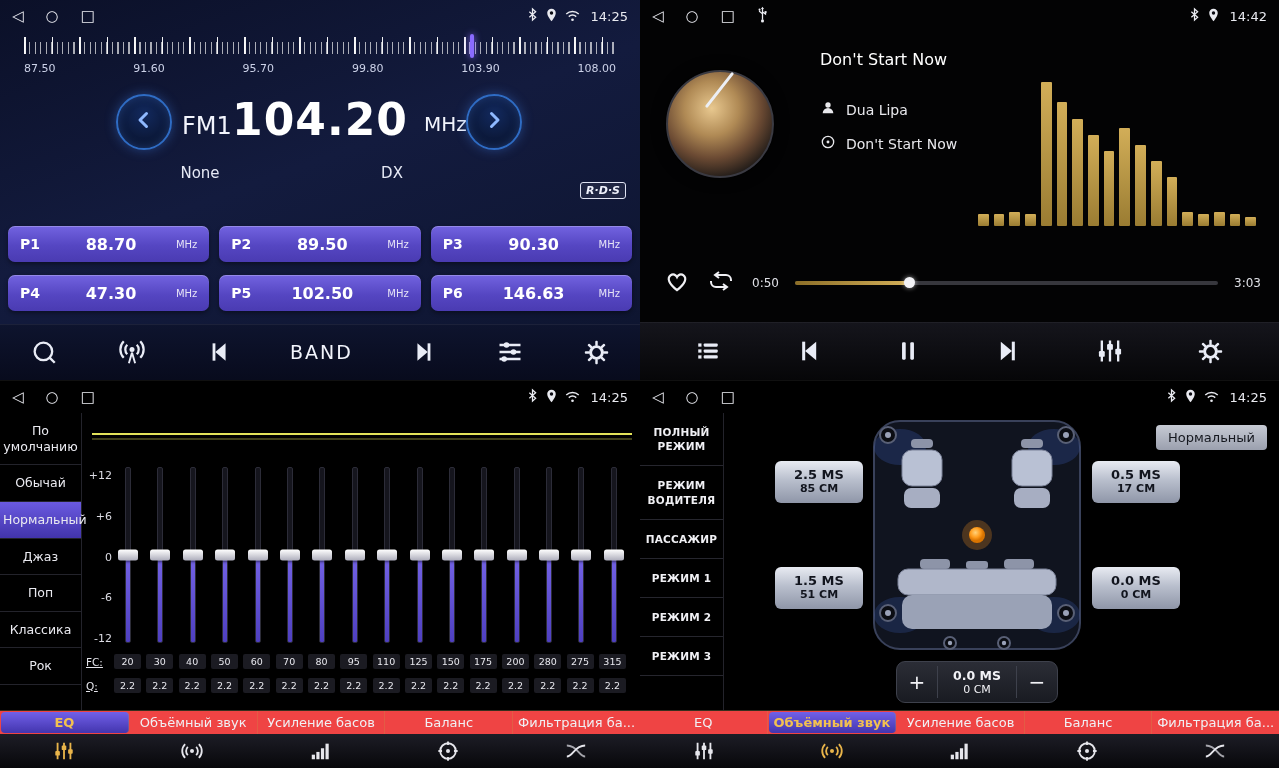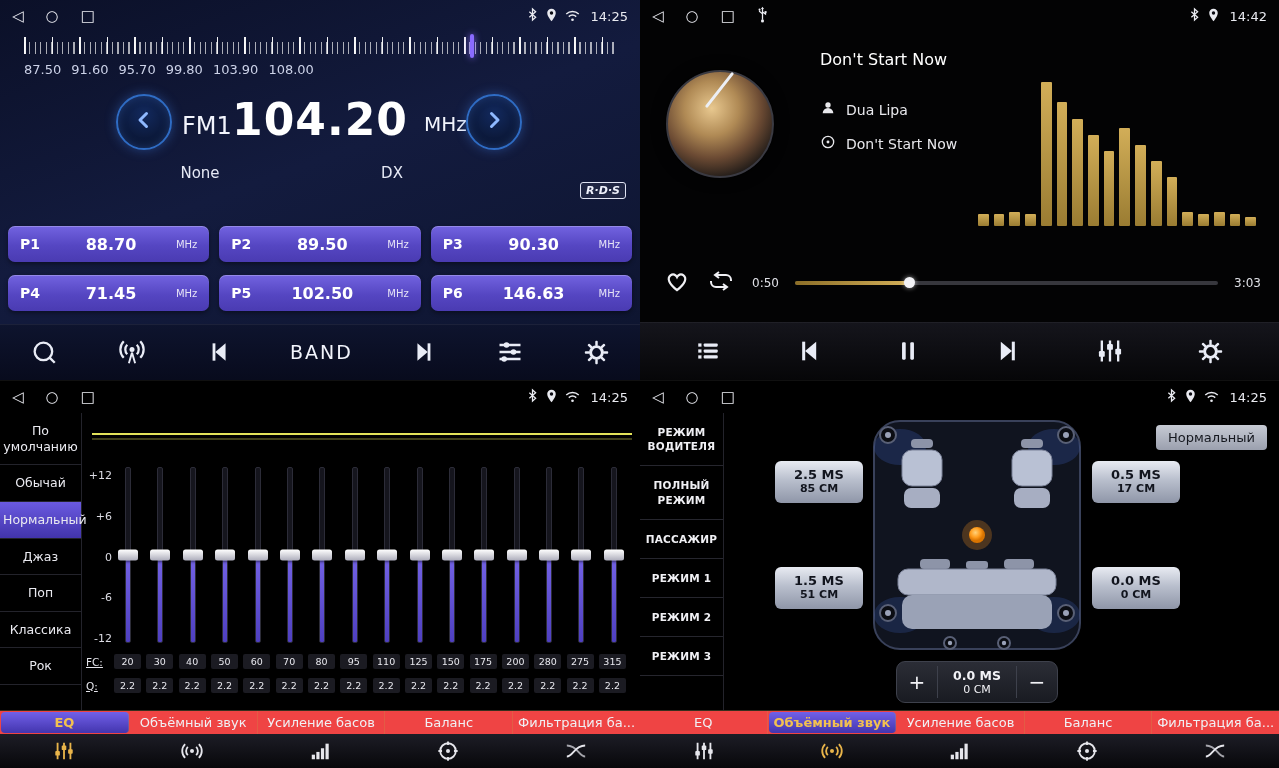--- a/index.html
+++ b/index.html
@@ -22,22 +22,22 @@
   .time { font-size:13px; margin-left:3px; }
 
   
   #ruler { position:absolute; left:24px; top:34px; width:592px; height:48px; }
   #ruler .ticks  { position:absolute; top:8px; left:0; right:0; height:12px;
       background:repeating-linear-gradient(90deg, rgba(255,255,255,.65) 0 1px, transparent 1px 5.5px); }
   #ruler .majors { position:absolute; top:3px; left:0; right:0; height:17px;
       background:repeating-linear-gradient(90deg, rgba(255,255,255,.95) 0 1.5px, transparent 1.5px 27.5px); }
   #ruler .indicator { position:absolute; left:446px; top:0; width:4px; height:24px; border-radius:2px;
       background:#8a6bff; box-shadow:0 0 7px #8a6bff; }
-  #ruler .labels { position:absolute; top:28px; left:0; right:0; display:flex; 
-      font-size:13px; color:#ccd2e8;gap:10px; }
+  #ruler .labels { position:absolute; top:28px; left:0; right:0; display:flex; justify-content:space-between;
+      font-size:11px; color:#ccd2e8;gap:10px; }
 
   .circle-btn { position:absolute; width:56px; height:56px; border-radius:50%;
       background:radial-gradient(circle at 50% 35%, #12295e, #0a1531 72%);
       border:2px solid #2f6cc4; box-shadow:0 0 12px rgba(60,120,220,.45), inset 0 0 10px rgba(80,140,255,.3);
       display:flex; align-items:center; justify-content:center; cursor:pointer; }
   #btn-freq-down { left:116px; top:94px; }
   #btn-freq-up   { left:466px; top:94px; }
   #band-label { position:absolute; left:182px; top:112px; font-size:24px; color:#f2f4fc; }
   #freq-value { position:absolute; left:0; right:0; top:94px; text-align:center;
       font-size:44px; font-weight:bold; letter-spacing:1px; color:#fff; }
@@ -229,21 +229,21 @@
        <span class="p-freq">89.50</span>
        <span class="p-unit">MHz</span>
      </div>
         <div class="preset">
        <span class="p-label">P3</span>
        <span class="p-freq">90.30</span>
        <span class="p-unit">MHz</span>
      </div>
         <div class="preset">
        <span class="p-label">P4</span>
-       <span class="p-freq">71.45</span>
+       <span class="p-freq">47.30</span>
        <span class="p-unit">MHz</span>
      </div>
         <div class="preset">
        <span class="p-label">P5</span>
        <span class="p-freq">102.50</span>
        <span class="p-unit">MHz</span>
      </div>
         <div class="preset">
        <span class="p-label">P6</span>
        <span class="p-freq">146.63</span>
@@ -660,22 +660,22 @@
         <span><svg width="15" height="12" viewBox="0 0 18 14" fill="none" stroke="currentColor" stroke-width="1.7">
               <path d="M1.5 4.5a11 11 0 0 1 15 0"></path>
               <path d="M4.5 7.8a7 7 0 0 1 9 0"></path>
               <circle cx="9" cy="11.5" r="1.6" fill="currentColor" stroke="none"></circle>
             </svg></span>
         <span class="time">14:25</span>
       </div>
     </div>
 
     <div id="field-side">
+        <div class="mode-item">ПОЛНЫЙ РЕЖИМ</div>
         <div class="mode-item">РЕЖИМ ВОДИТЕЛЯ</div>
-        <div class="mode-item">ПОЛНЫЙ РЕЖИМ</div>
         <div class="mode-item">ПАССАЖИР</div>
         <div class="mode-item">РЕЖИМ 1</div>
         <div class="mode-item">РЕЖИМ 2</div>
         <div class="mode-item">РЕЖИМ 3</div>
       </div>
     <div id="profile-btn">Нормальный</div>
 
     <div id="car-wrap">
       <svg width="218" height="242" viewBox="0 0 218 242">
         <defs>

